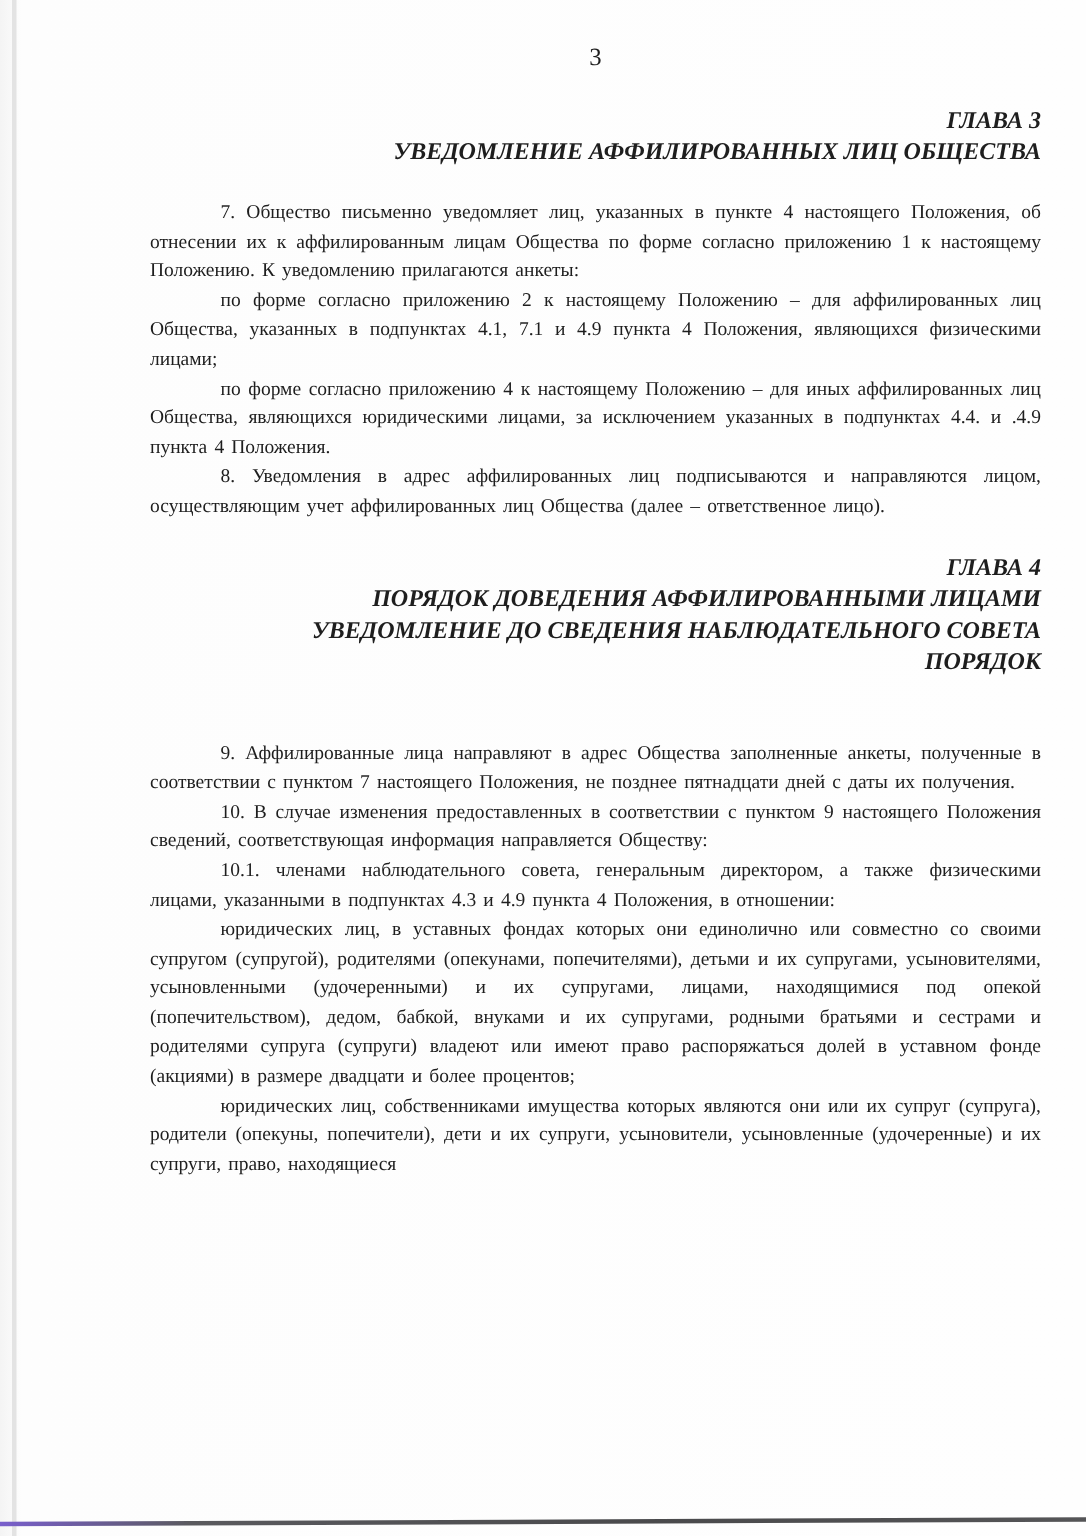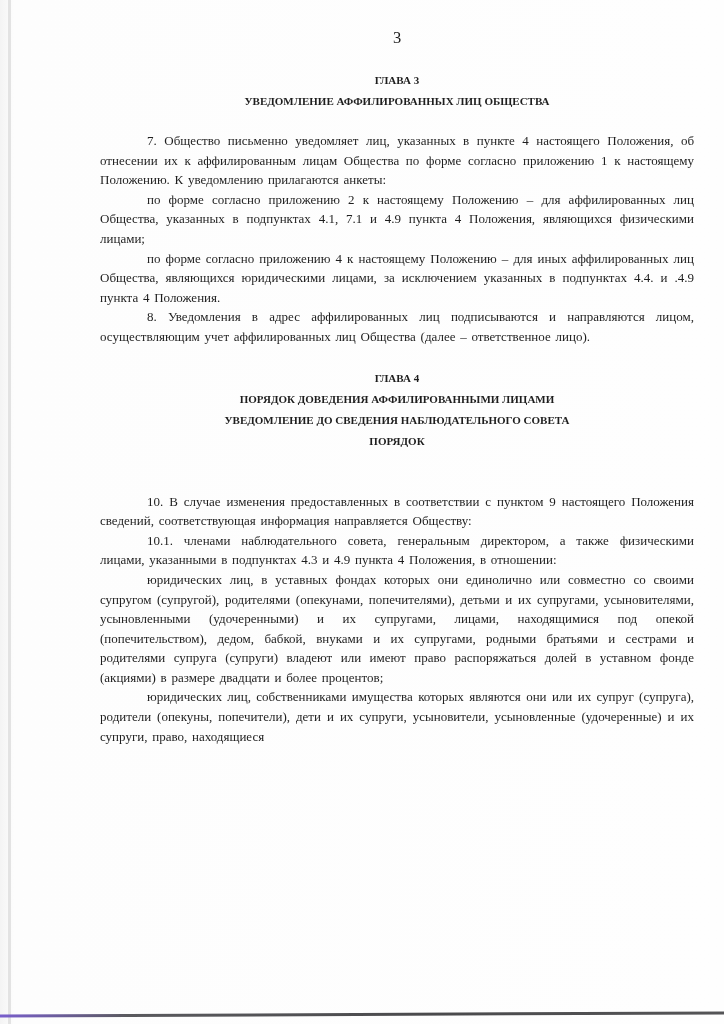--- a/index.html
+++ b/index.html
@@ -41,25 +41,26 @@
     top: 28px;
     width: 594px;
   }
   .page-number {
     text-align: center;
     font-size: 16.5px;
     line-height: 20px;
     margin-bottom: 22px;
   }
   .chapter-heading {
-    text-align: center;
+    text-align: right;
     font-weight: bold;
-    font-size: 11px;
+    font-size: 16px;
     line-height: 21px;
     margin: 0;
+    font-style: italic;
   }
   .heading-block-3 { margin-bottom: 19px; }
   .heading-block-4 { margin-top: 21px; margin-bottom: 40px; }
   .para {
     margin: 0;
     font-size: 13px;
     line-height: 19.6px;
     text-align: justify;
     text-indent: 47px;
     word-spacing: 1.5px;
@@ -90,20 +91,21 @@
     </div>
 
     <div class="heading-block-4">
       <div class="chapter-heading">ГЛАВА 4</div>
       <div class="chapter-heading">ПОРЯДОК ДОВЕДЕНИЯ АФФИЛИРОВАННЫМИ ЛИЦАМИ</div>
       <div class="chapter-heading">УВЕДОМЛЕНИЕ ДО СВЕДЕНИЯ НАБЛЮДАТЕЛЬНОГО СОВЕТА</div>
       <div class="chapter-heading">ПОРЯДОК</div>
     </div>
 
     <div class="body-block">
+      <p class="para">9. Аффилированные лица направляют в адрес Общества заполненные анкеты, полученные в соответствии с пунктом 7 настоящего Положения, не позднее пятнадцати дней с даты их получения.</p>
       <p class="para">10. В случае изменения предоставленных в соответствии с пунктом 9 настоящего Положения сведений, соответствующая информация направляется Обществу:</p>
       <p class="para">10.1. членами наблюдательного совета, генеральным директором, а также физическими лицами, указанными в подпунктах 4.3 и 4.9 пункта 4 Положения, в отношении:</p>
       <p class="para">юридических лиц, в уставных фондах которых они единолично или совместно со своими супругом (супругой), родителями (опекунами, попечителями), детьми и их супругами, усыновителями, усыновленными (удочеренными) и их супругами, лицами, находящимися под опекой (попечительством), дедом, бабкой, внуками и их супругами, родными братьями и сестрами и родителями супруга (супруги) владеют или имеют право распоряжаться долей в уставном фонде (акциями) в размере двадцати и более процентов;</p>
       <p class="para">юридических лиц, собственниками имущества которых являются они или их супруг (супруга), родители (опекуны, попечители), дети и их супруги, усыновители, усыновленные (удочеренные) и их супруги, право, находящиеся</p>
     </div>
 
   </div>
 
   <div class="scan-edge-bottom"></div>
 

